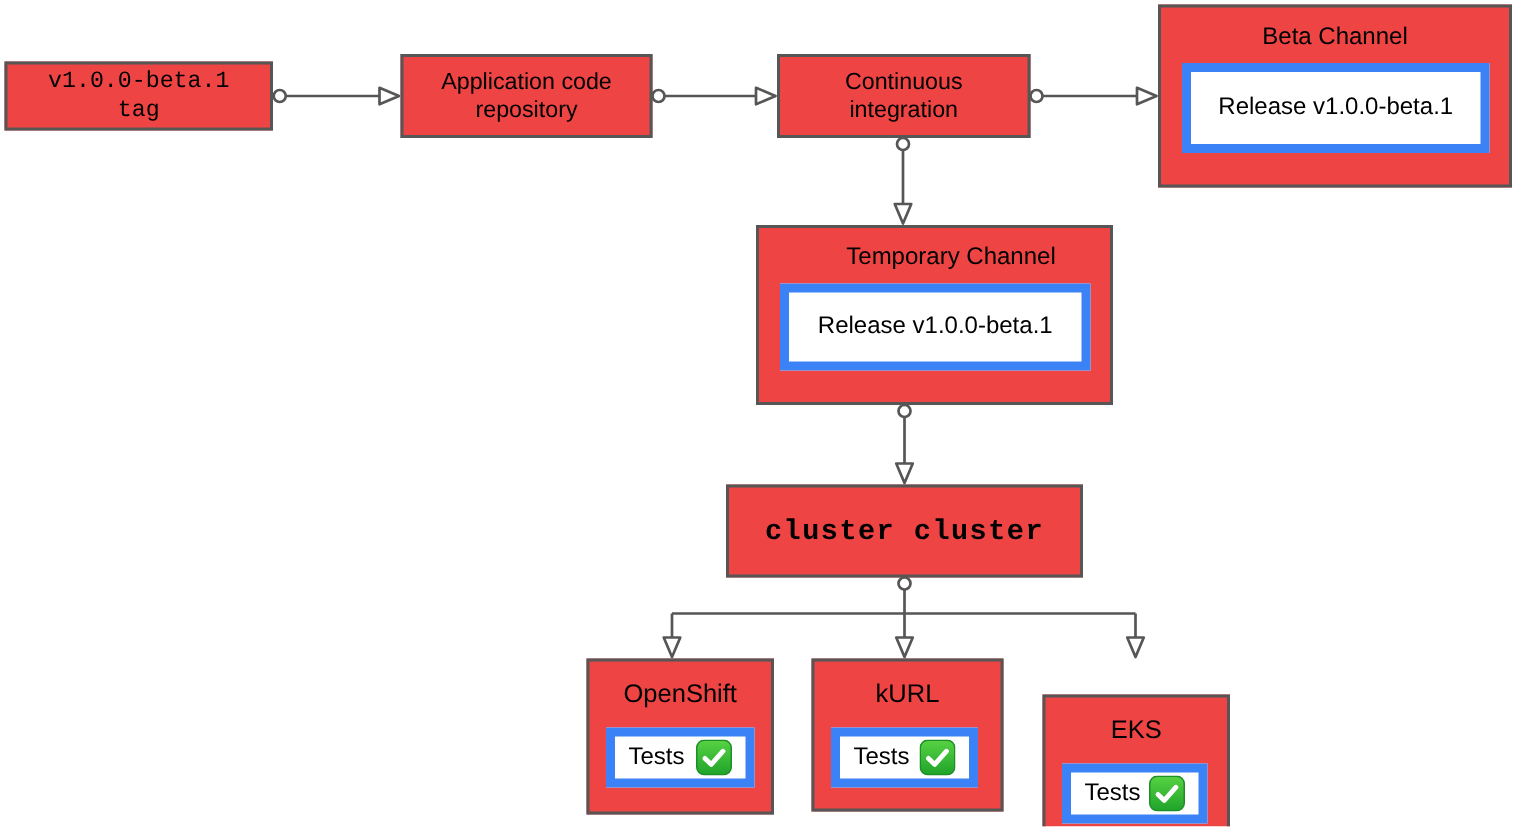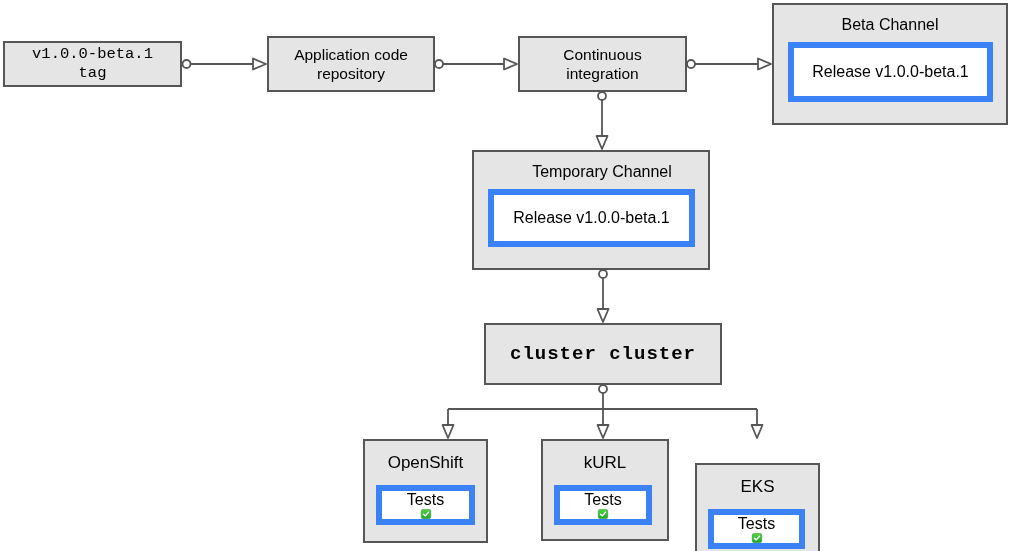--- a/index.html
+++ b/index.html
@@ -7,21 +7,21 @@
     position: relative;
     width: 1016px;
     height: 551px;
     background: #ffffff;
     font-family: "Liberation Sans", sans-serif;
     color: #000000;
     overflow: hidden;
   }
   .node {
     position: absolute;
-    background: #e5e5e5;
+    background: #ef4444;
     border: 2px solid #565656;
     box-sizing: border-box;
   }
   .simple-node {
     display: flex;
     align-items: center;
     justify-content: center;
     text-align: center;
     font-size: 15.5px;
     line-height: 1.25;
@@ -50,21 +50,20 @@
     font-family: "Liberation Mono", "DejaVu Sans Mono", monospace;
     font-weight: 700;
     font-size: 19px;
     letter-spacing: 1px;
   }
   .platform-title { font-size: 17px; padding-top: 12px; text-align: center; }
   .tests-box {
     justify-content: space-between;
     padding: 0 9px;
     font-size: 16px;
-    flex-direction: column;
   }
   .check-icon { width: 24px; height: 24px; display: block; }
   .connectors {
     position: absolute;
     left: 0; top: 0;
     width: 1016px; height: 551px;
     pointer-events: none;
   }
   .connectors .edge-line { stroke: #565656; stroke-width: 1.8; fill: none; }
   .connectors .edge-start { stroke: #565656; stroke-width: 1.8; fill: #ffffff; }
@@ -96,32 +95,32 @@
     <span class="label">Application code repository</span>
   </div>
 
   <div class="node group-node" style="left:772px; top:3px; width:236px; height:122px;">
     <div class="group-title">Beta Channel</div>
     <div class="inner-box" style="left:14px; top:37px; width:205px; height:60px;">
       <span>Release v1.0.0-beta.1</span>
     </div>
   </div>
 
-  <div class="node group-node" style="left:472px; top:150px; width:238px; height:120px;padding-left:22px;">
+  <div class="node group-node" style="left:504px; top:150px; width:238px; height:120px;padding-left:22px;">
     <div class="group-title">Temporary Channel</div>
     <div class="inner-box" style="left:14px; top:37px; width:207px; height:58px;">
       <span>Release v1.0.0-beta.1</span>
     </div>
   </div>
 
   <div class="node mono-node" style="left:484px; top:323px; width:238px; height:62px;">
     <span>cluster cluster</span>
   </div>
 
-  <div class="node group-node" style="left:363px; top:439px; width:125px; height:104px;">
+  <div class="node group-node" style="left:391px; top:439px; width:125px; height:104px;">
     <div class="platform-title">OpenShift</div>
     <div class="inner-box tests-box" style="left:11px; top:44px; width:99px; height:40px;">
       <span>Tests</span>
       <svg class="check-icon" viewBox="0 0 24 24">
         <rect x="0.5" y="0.5" width="23" height="23" rx="5" fill="url(#checkGrad)" stroke="#1d8f27" stroke-width="1"></rect>
         <path d="M6 12.6 L10.2 16.6 L18 7.8" fill="none" stroke="#ffffff" stroke-width="3.2" stroke-linecap="round" stroke-linejoin="round"></path>
       </svg>
     </div>
   </div>
 

